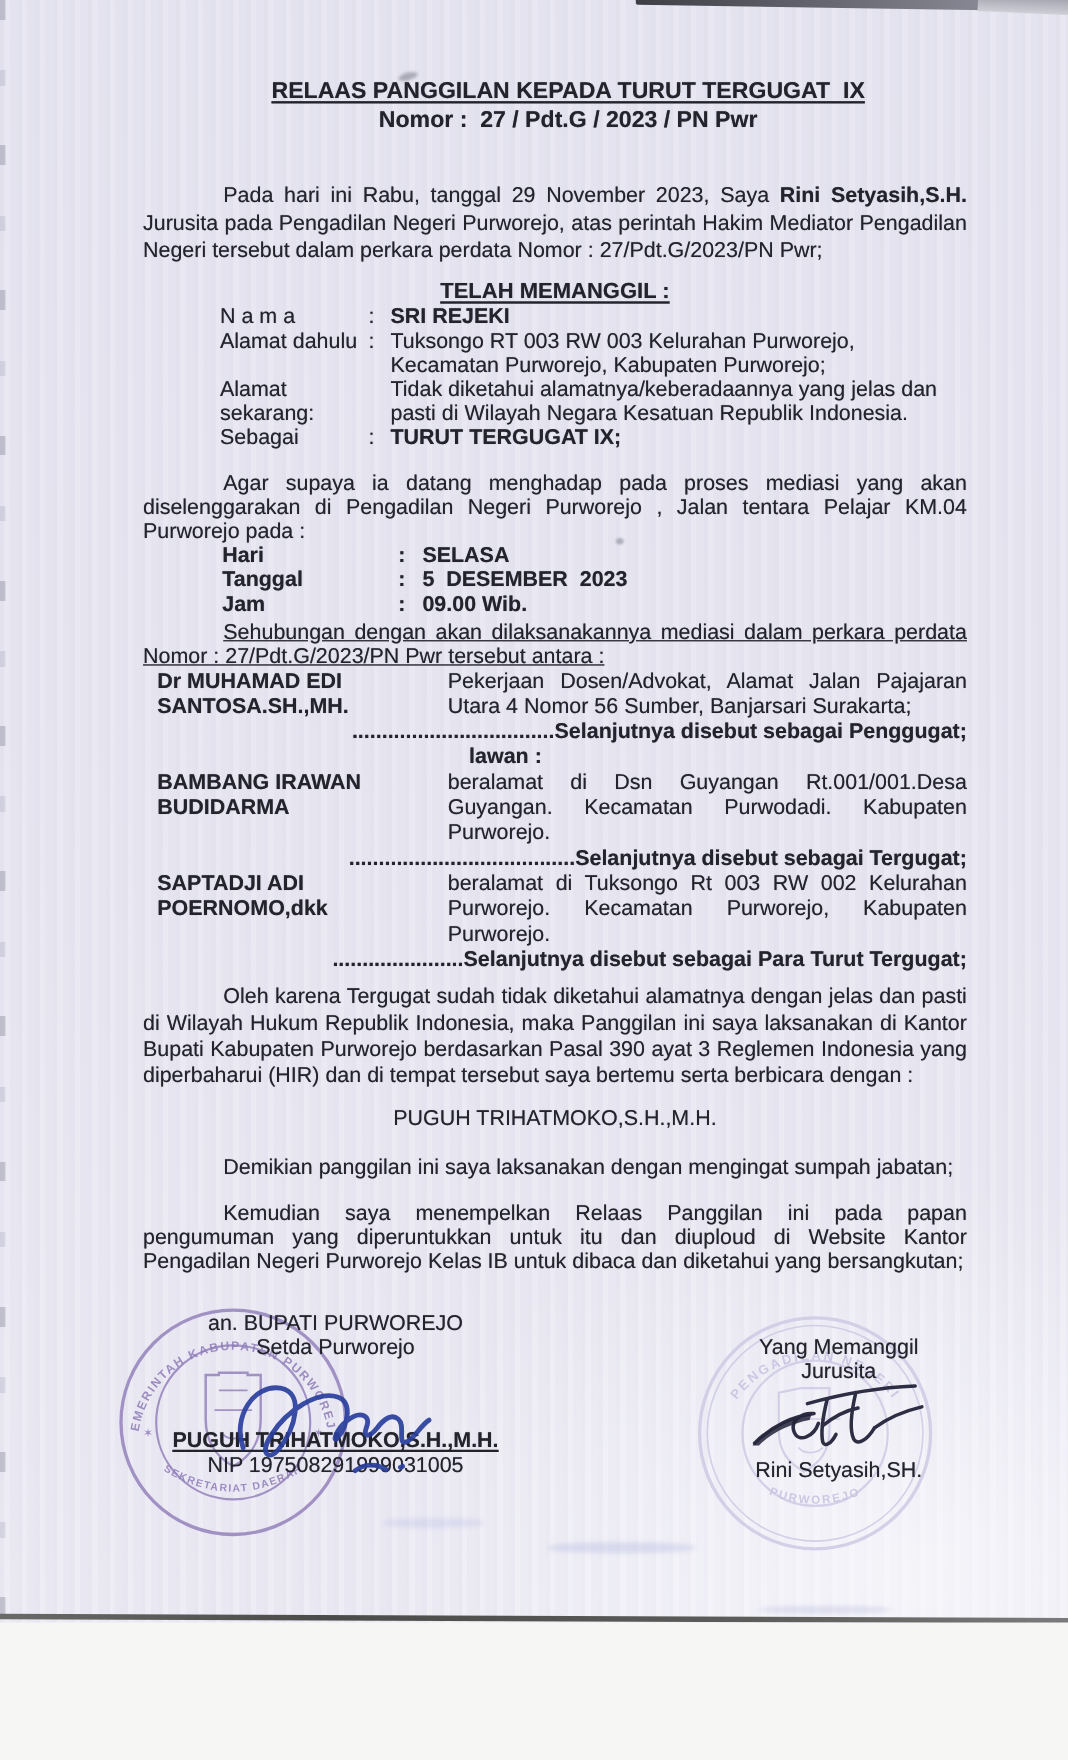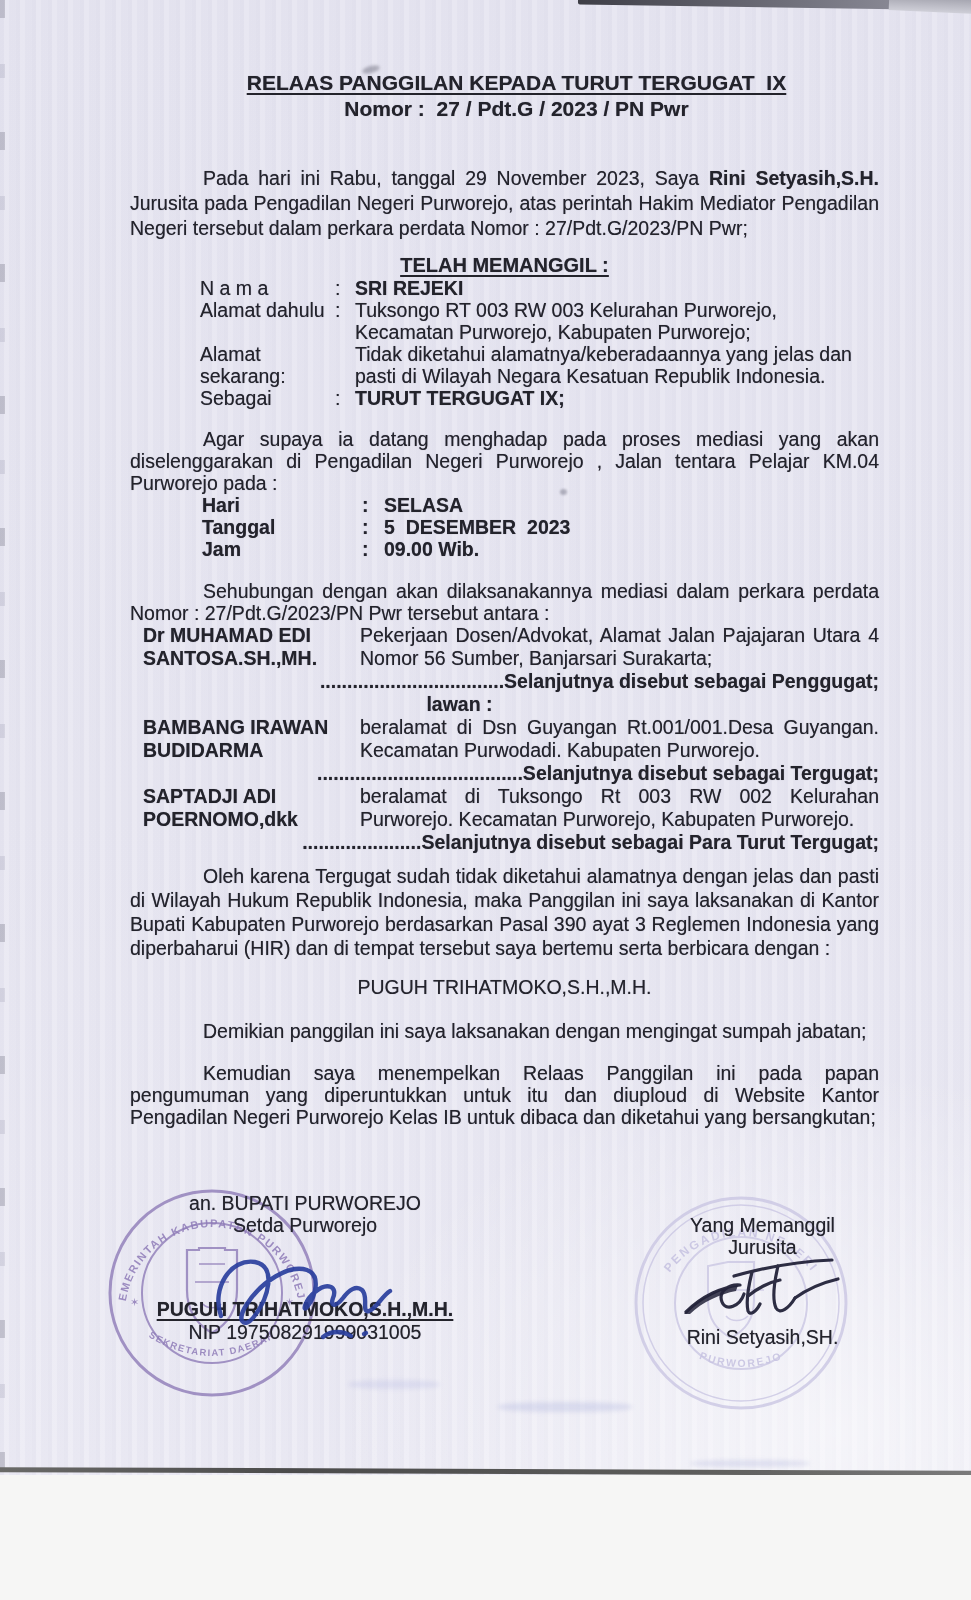--- a/index.html
+++ b/index.html
@@ -22,22 +22,22 @@
   .h-memanggil{margin-top:1px;font-size:20px;font-weight:bold;text-align:center;line-height:24px;}
   .crow{display:flex;line-height:22px;}
   .clabel{margin-left:70px;width:135px;flex:none;}
   .ccolon{width:20px;flex:none;}
   .cvalue{flex:1;}
   .p2{margin:19px 0 0 0;line-height:22px;}
   .srow{display:flex;line-height:22px;font-weight:bold;}
   .slabel{margin-left:72px;width:160px;flex:none;}
   .scolon{width:22px;flex:none;}
   .svalue{flex:1;white-space:pre-wrap;}
-  .p3{margin:20px 0 0 0;line-height:22px;}
-  .party{display:flex;line-height:23px;}
+  .p3{margin:4px 0 0 0;line-height:22px;text-decoration:underline;}
+  .party{display:flex;line-height:23px;gap:47px;}
   .pname{width:230px;flex:none;font-weight:bold;padding-left:13px;box-sizing:border-box;}
   .pdesc{flex:1;text-align:justify;}
   .dots-line{line-height:23px;text-align:right;font-weight:bold;}
   .lawan{line-height:23px;text-align:center;font-weight:bold;transform:translateX(-45px);}
   .p4{margin:10px 0 0 0;line-height:24px;}
   .met-block{margin-top:16px;text-align:center;line-height:23px;}
   .p5{margin:20px 0 0 0;line-height:22px;}
   .p6{margin:21px 0 0 0;line-height:22px;text-align:left;}
   
   .sig-col{position:absolute;text-align:center;line-height:22px;color:#23232b;

